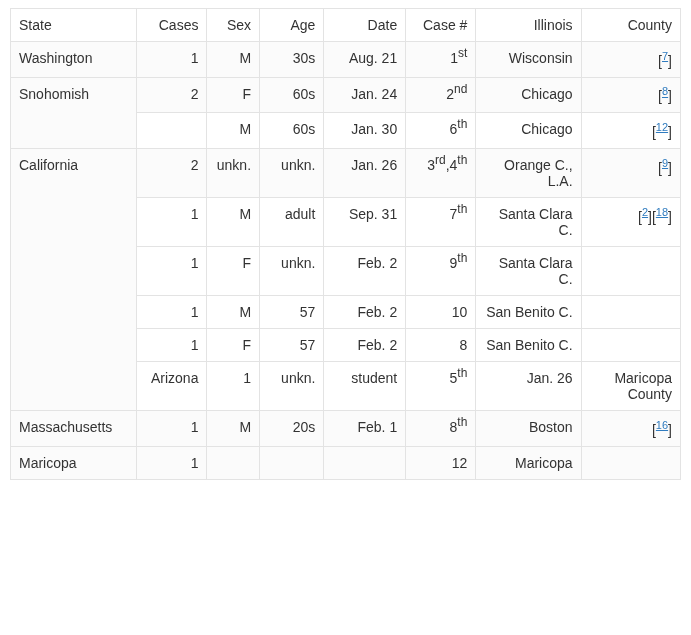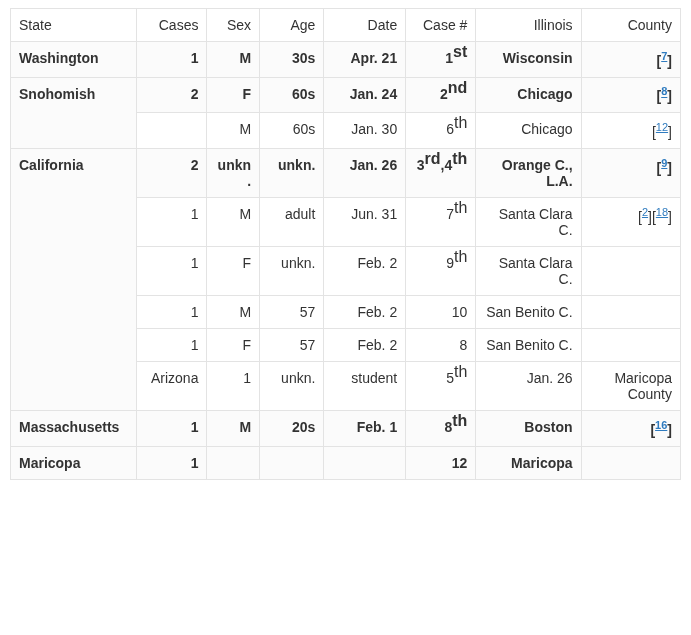--- a/index.html
+++ b/index.html
@@ -23,30 +23,30 @@
     vertical-align:top;
     word-wrap:break-word;
   }
   th{
     font-weight:400;
     background:#fff;
     vertical-align:bottom;
   }
   th.r, td.r{text-align:right;}
   th.l, td.l{text-align:left;}
-  tbody tr.first-of-group td{background:#fbfbfb;font-weight:bold;}
+  tbody tr.first-of-group td{background:#fbfbfb;}
   tbody tr td{background:#fff;}
   tbody tr.first-of-group td.state-cell{background:#fbfbfb;}
   a.src{
     color:#2f7bbf;
     text-decoration:underline;
     font-size:11px;
     vertical-align:super;
   }
-  sup{font-size:16px;line-height:0;}
+  sup{font-size:12px;line-height:0;}
   .src-wrap{white-space:nowrap;}
   
   col.c-state{width:108px;}
   col.c-cases{width:60px;}
   col.c-sex{width:45px;}
   col.c-age{width:55px;}
   col.c-date{width:70px;}
   col.c-case{width:60px;}
   col.c-loc{width:90px;}
   col.c-src{width:85px;}
@@ -76,21 +76,21 @@
       <th class="r">Illinois</th>
       <th class="r">County</th>
     </tr>
   </thead>
   <tbody>
       <tr class="first-of-group">
         <td class="l state-cell">Washington</td>
         <td class="r">1</td>
         <td class="r">M</td>
         <td class="r">30s</td>
-        <td class="r">Apr. 21</td>
+        <td class="r">Aug. 21</td>
         <td class="r">1<sup>st</sup></td>
         <td class="r">Wisconsin</td>
         <td class="r"><span class="src-wrap">[<a class="src" href="#">7</a>]</span></td>
       </tr>
       <tr class="first-of-group">
         <td class="l state-cell" rowspan="2">Snohomish</td>
         <td class="r">2</td>
         <td class="r">F</td>
         <td class="r">60s</td>
         <td class="r">Jan. 24</td>
@@ -114,21 +114,21 @@
         <td class="r">unkn.</td>
         <td class="r">Jan. 26</td>
         <td class="r">3<sup>rd</sup>,4<sup>th</sup></td>
         <td class="r">Orange C., L.A.</td>
         <td class="r"><span class="src-wrap">[<a class="src" href="#">9</a>]</span></td>
       </tr>
       <tr>
         <td class="r">1</td>
         <td class="r">M</td>
         <td class="r">adult</td>
-        <td class="r">Jun. 31</td>
+        <td class="r">Sep. 31</td>
         <td class="r">7<sup>th</sup></td>
         <td class="r">Santa Clara C.</td>
         <td class="r"><span class="src-wrap">[<a class="src" href="#">2</a>][<a class="src" href="#">18</a>]</span></td>
       </tr>
       <tr>
         <td class="r">1</td>
         <td class="r">F</td>
         <td class="r">unkn.</td>
         <td class="r">Feb. 2</td>
         <td class="r">9<sup>th</sup></td>

